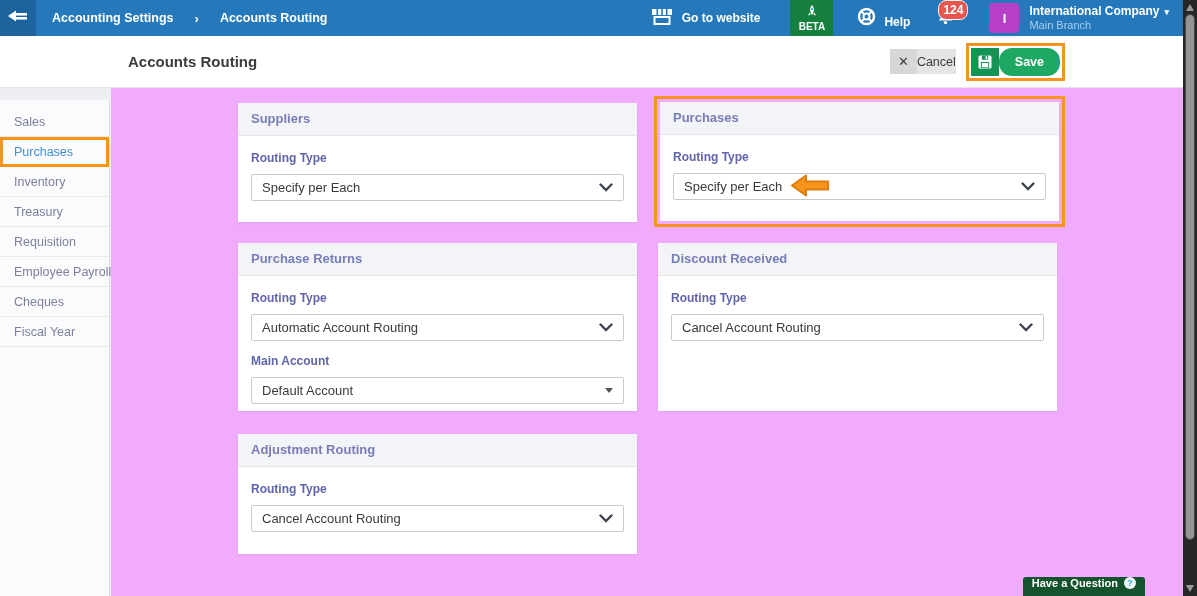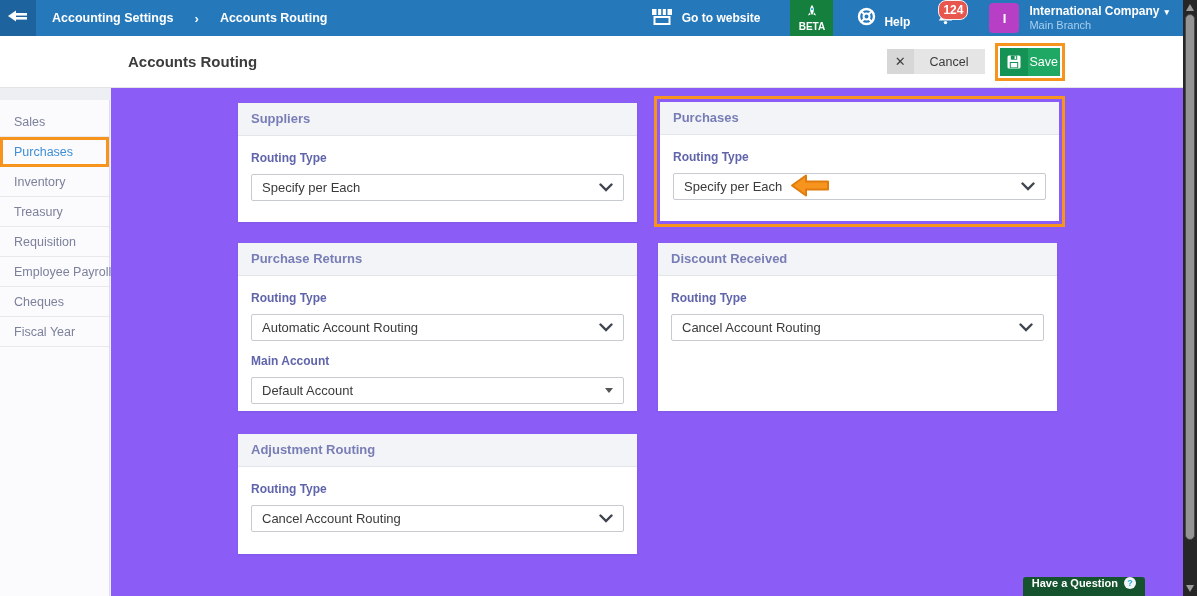--- a/index.html
+++ b/index.html
@@ -32,37 +32,37 @@
   .company-branch { font-size:11px; color:#a9cfee; }
   
   .toolbar {
     position:absolute; left:0; top:36px; right:14px; height:52px;
     background:#fff; display:flex; align-items:center; border-bottom:1px solid #e4e4e6;
   }
   .page-title { margin-left:128px; font-size:15px; font-weight:bold; color:#3c3c3c; }
   .toolbar-spacer { flex:1; }
   .btn-cancel { display:flex; align-items:stretch; height:25px; cursor:pointer; margin-right:10px; }
   .btn-cancel .x-box { width:27px; background:#d7d7d7; display:flex; align-items:center; justify-content:center; font-size:13px; color:#3e3e3e; }
-  .btn-cancel .cancel-label { background:#e5e5e5; display:flex; align-items:center; padding:0 16px; font-size:12.5px; color:#3b3b3b; }
+  .btn-cancel .cancel-label { background:#e5e5e5; display:flex; align-items:center; padding:0 0; font-size:12.5px; color:#3b3b3b; }
   .save-wrap { border:3px solid #f7941d; padding:2px; margin-right:118px; background:#fff; }
   .btn-save { display:flex; align-items:stretch; height:28px; cursor:pointer; }
   .btn-save .disk-box { width:28px; background:#149355; display:flex; align-items:center; justify-content:center; }
-  .btn-save .save-label { background:#1fa863; color:#fff; font-size:12.5px; font-weight:normal; display:flex; align-items:center; padding:0 2px; }
+  .btn-save .save-label { background:#1fa863; color:#fff; font-size:12.5px; font-weight:bold; display:flex; align-items:center; padding:0 16px;border-radius:13px; }
   
   .body-area { position:absolute; left:0; top:88px; right:14px; bottom:0; }
   .sidebar {
     position:absolute; left:0; top:12px; bottom:0; width:110px;
     background:#fbfbfd; border-right:1px solid #dcdfe3; padding-top:7px;
   }
   .side-item {
     height:30px; line-height:30px; padding-left:14px; font-size:12.5px;
     color:#7c819c; border-bottom:1px solid #e7e9ed; cursor:pointer; white-space:nowrap;
   }
   .side-item.active { color:#3f8fd5; outline:3px solid #f7941d; outline-offset:-3px; }
-  .content { position:absolute; left:111px; right:0; top:0; bottom:0; background:#8b5cf6; }
+  .content { position:absolute; left:111px; right:0; top:0; bottom:0; background:#f0abfc; }
   
   .card { position:absolute; background:#fff; box-shadow:0 1px 2px rgba(40,50,70,.08); }
   .card-header {
     height:33px; line-height:32px; padding:0 13px; background:#f2f4f7;
     border-bottom:1px solid #e2e5ea; color:#797db6; font-weight:bold; font-size:13px;
   }
   .card-body { padding:13px; }
   .field-label { font-size:12px; font-weight:bold; color:#6065ab; margin:2px 0 9px; }
   .field + .field { margin-top:13px; }
   .select {

